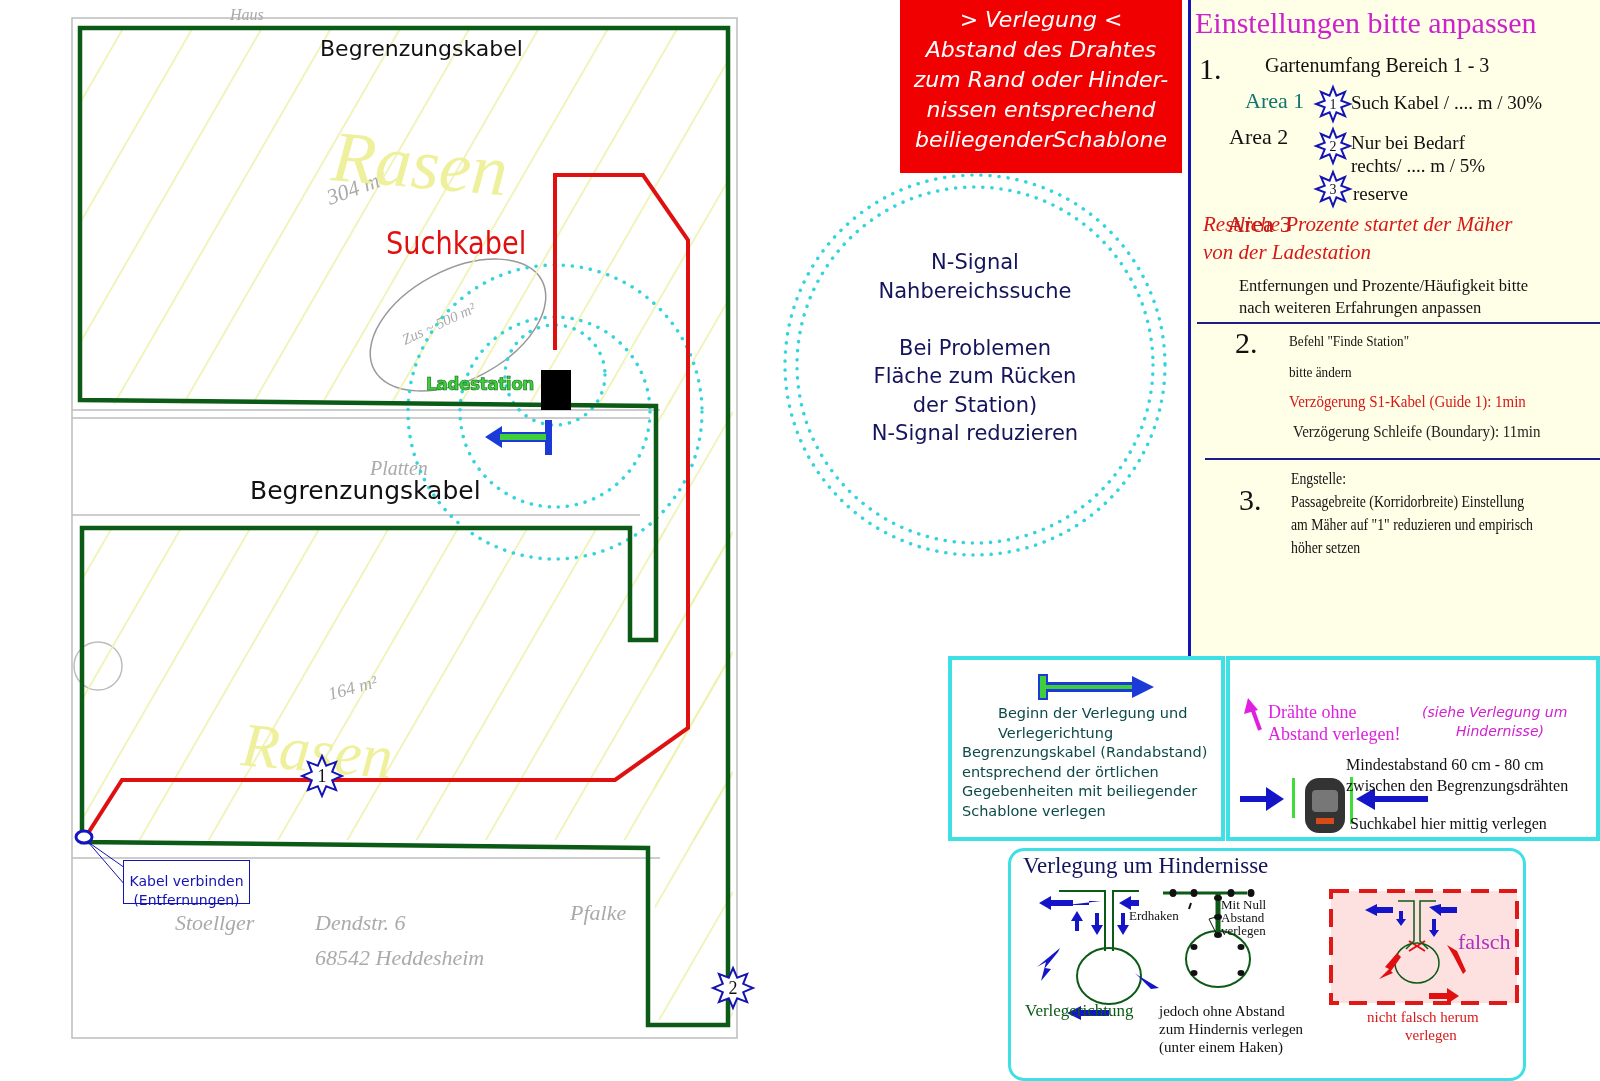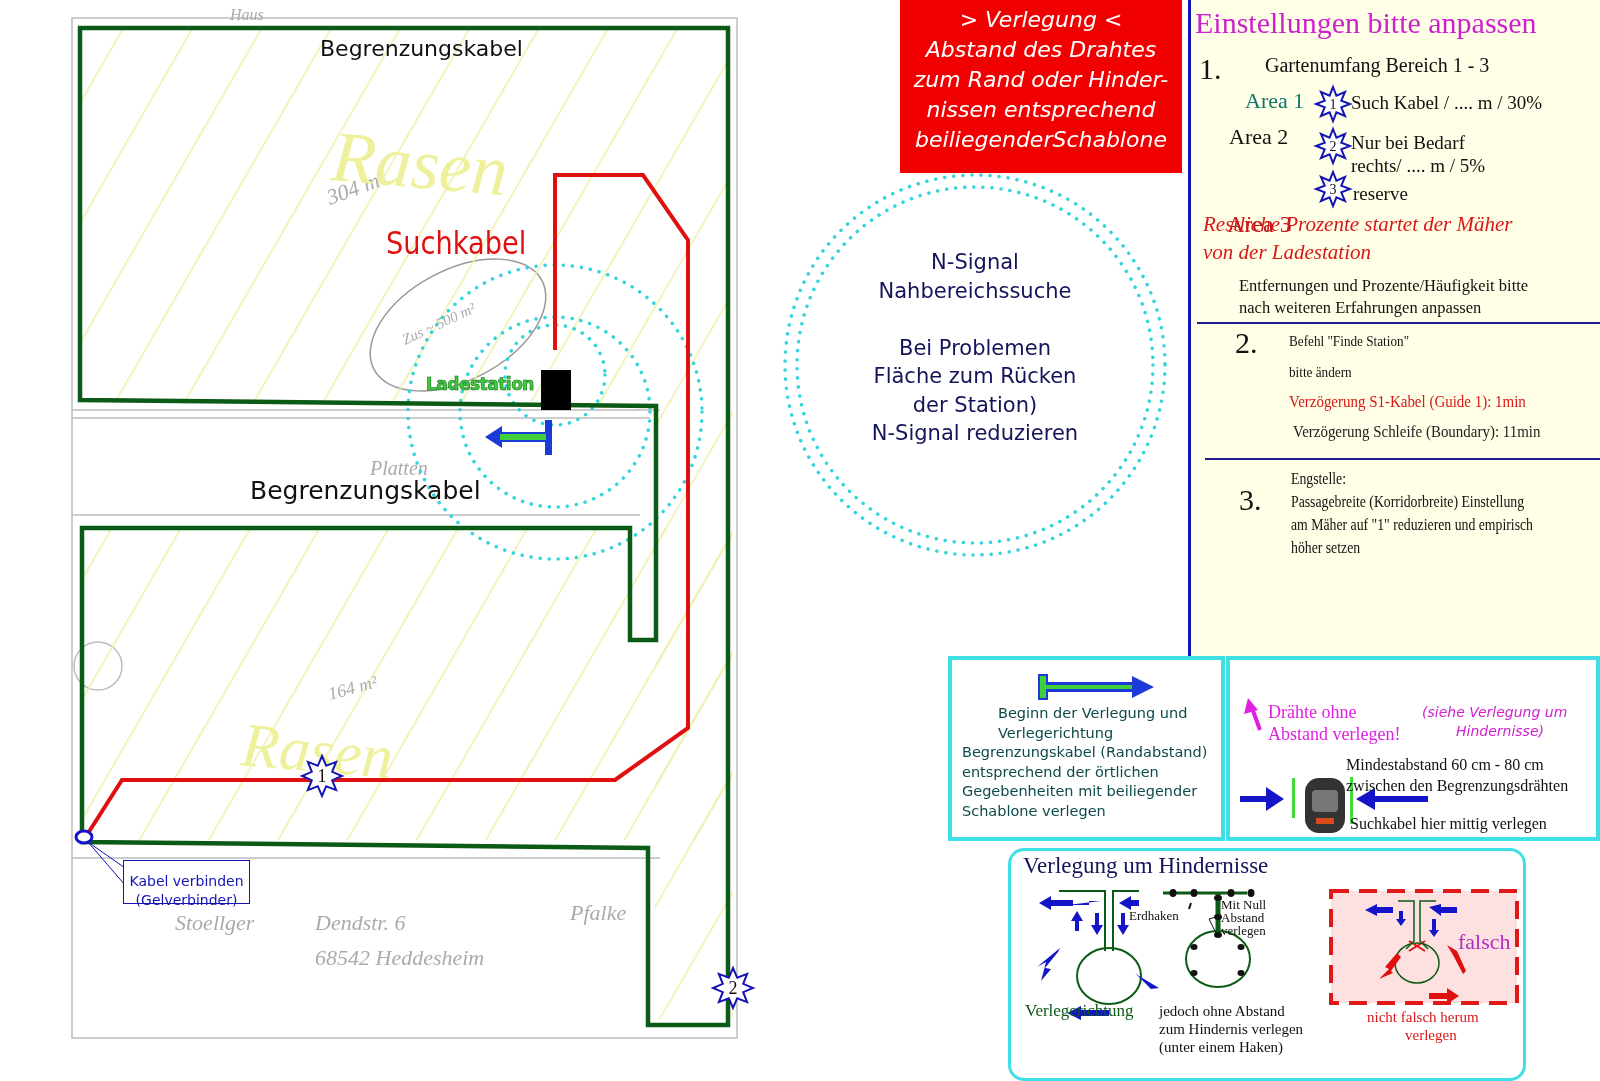--- a/index.html
+++ b/index.html
@@ -82,21 +82,21 @@
   <polyline points="88,842 125,885 150,872" fill="none" stroke="#1414b4" stroke-width="1"></polyline>
   <line x1="88" y1="842" x2="125" y2="868" stroke="#1414b4" stroke-width="1"></line>
 </svg>
 
 <div class="lbl sans" style="left:320px;top:36px;font-size:22px;color:#111;">Begrenzungskabel</div>
 <div class="lbl sans" style="left:250px;top:476px;font-size:25px;color:#111;">Begrenzungskabel</div>
 <div class="lbl sans" style="left:386px;top:224px;font-size:32px;color:#e01010;transform:scaleX(.85);transform-origin:left;">Suchkabel</div>
 <div class="lbl sans" style="left:426px;top:374px;font-size:17px;font-weight:bold;color:#3fcf3a;-webkit-text-stroke:0.6px #0b6a16;letter-spacing:-0.5px;">Ladestation</div>
 <div class="lbl sans" style="left:123px;top:860px;width:127px;height:44px;border:1.5px solid #1414b4;background:#fff;color:#1414b4;font-size:14px;text-align:center;line-height:19px;box-sizing:border-box;padding-top:11px;">
   <div>Kabel verbinden</div>
-  <div>(Gelverbinder)</div>
+  <div>(Entfernungen)</div>
 </div>
 
 <svg width="1600" height="1081" style="pointer-events:none">
   <g id="marker1" transform="translate(322,776)">
       <polygon points="0.0,-20.0 4.2,-10.2 14.1,-14.1 10.2,-4.2 20.0,0.0 10.2,4.2 14.1,14.1 4.2,10.2 0.0,20.0 -4.2,10.2 -14.1,14.1 -10.2,4.2 -20.0,0.0 -10.2,-4.2 -14.1,-14.1 -4.2,-10.2" fill="#fff" stroke="#1414b4" stroke-width="2"></polygon>
       <text text-anchor="middle" y="6.1" font-family="Liberation Serif, serif" font-size="18" fill="#111">1</text>
     </g>
   <g id="marker2" transform="translate(733,988)">
       <polygon points="0.0,-20.0 4.2,-10.2 14.1,-14.1 10.2,-4.2 20.0,0.0 10.2,4.2 14.1,14.1 4.2,10.2 0.0,20.0 -4.2,10.2 -14.1,14.1 -10.2,4.2 -20.0,0.0 -10.2,-4.2 -14.1,-14.1 -4.2,-10.2" fill="#fff" stroke="#1414b4" stroke-width="2"></polygon>
       <text text-anchor="middle" y="6.1" font-family="Liberation Serif, serif" font-size="18" fill="#111">2</text>

